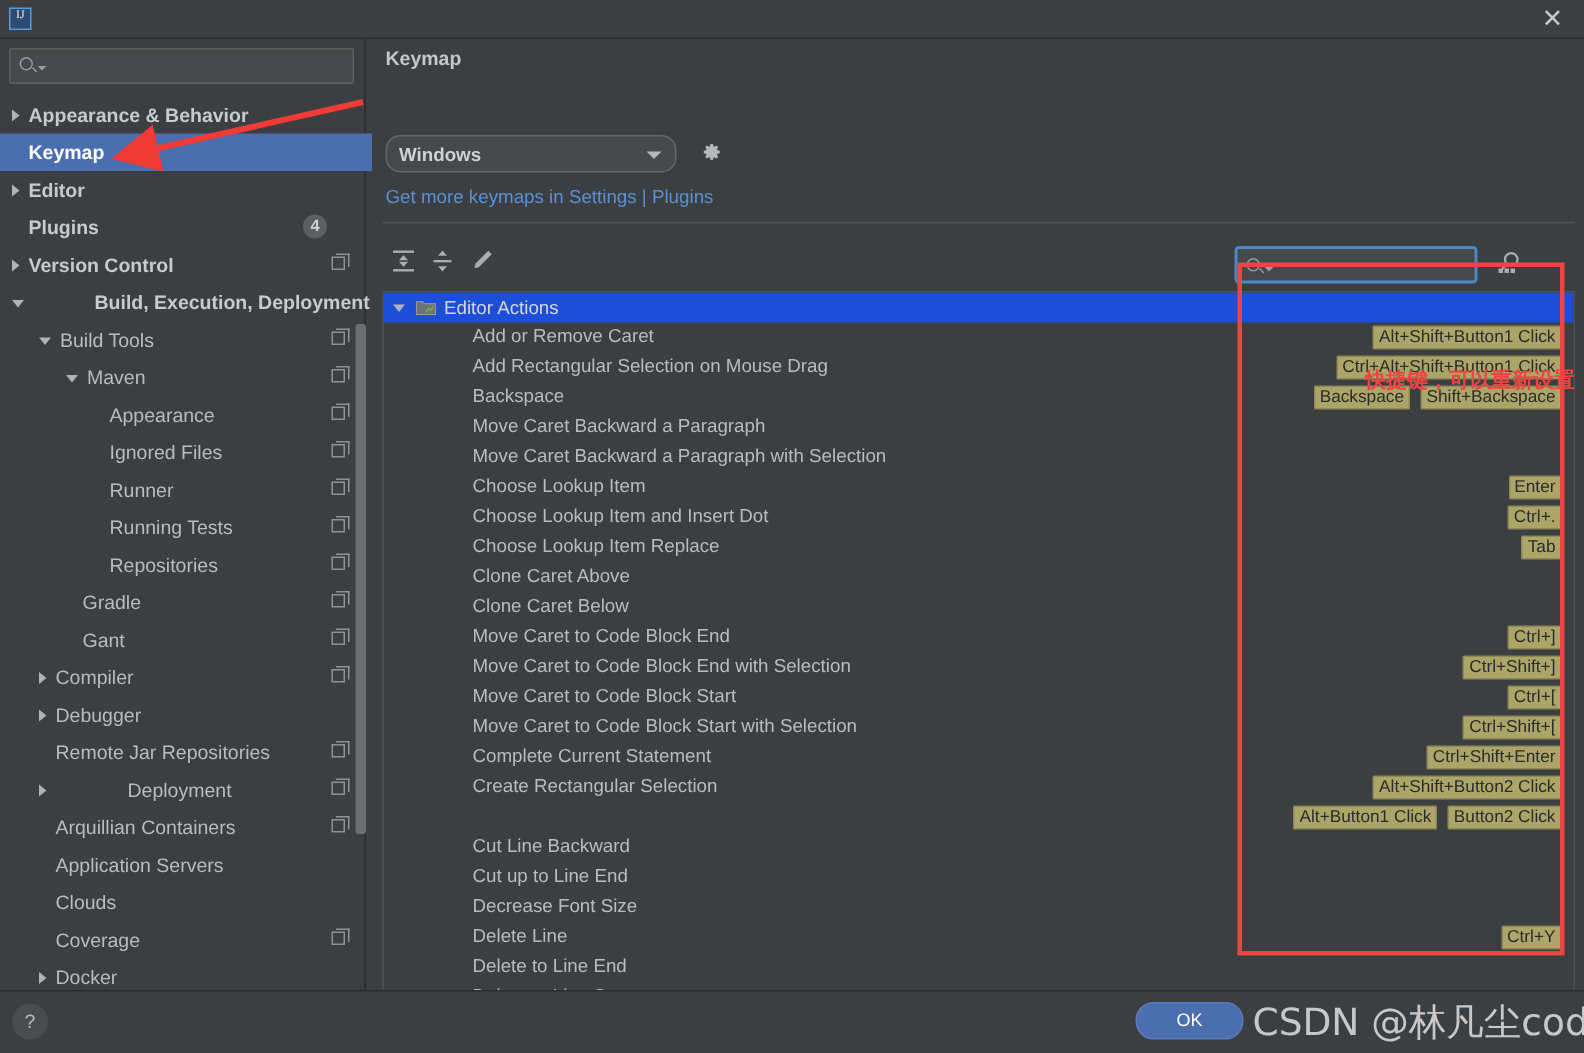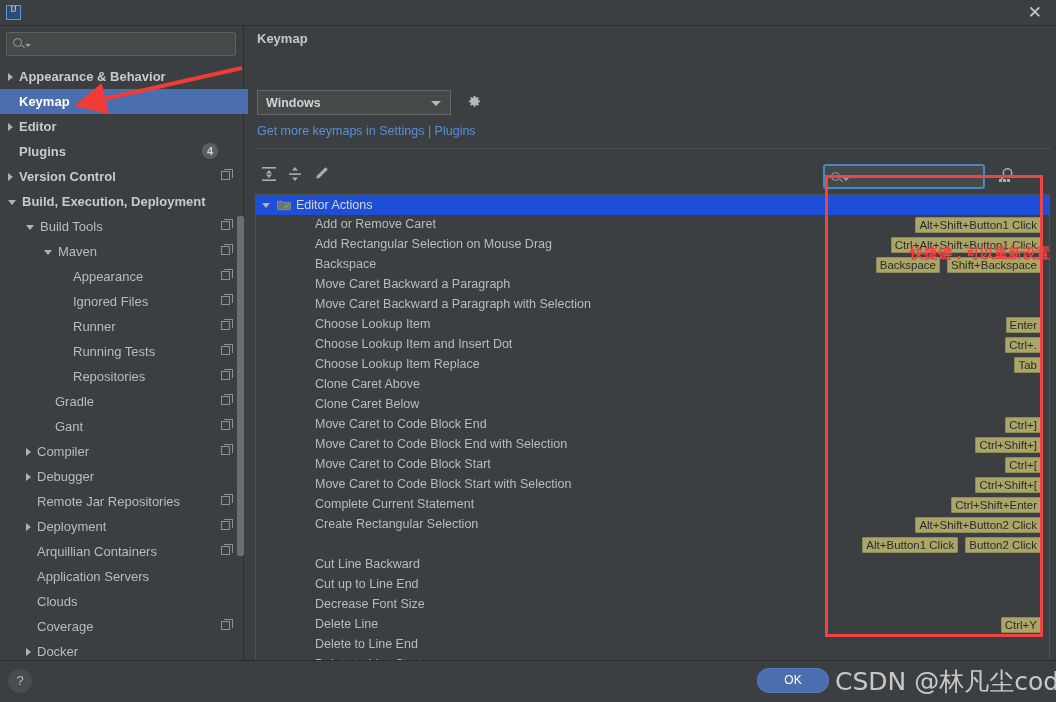--- a/index.html
+++ b/index.html
@@ -105,21 +105,21 @@
   }
 
   
   .pane { position: absolute; left: 249px; top: 26px; width: 807px; height: 634px; background: #3c3f41; }
   .pane-title {
     position: absolute; left: 8px; top: 5px;
     font-size: 13px; font-weight: bold; color: #c5c8cb;
   }
   .km-select {
     position: absolute; left: 8px; top: 64px; width: 194px; height: 25px;
-    background: #45494a; border: 1px solid #646868; border-radius: 0;
+    background: #45494a; border: 1px solid #646868; border-radius: 10px;
     font-size: 12.5px; color: #d0d3d6; font-weight: bold;
     display: flex; align-items: center; padding-left: 8px;
   }
   .km-select .arr {
     position: absolute; right: 9px; top: 10px; width: 0; height: 0;
     border-left: 5px solid transparent; border-right: 5px solid transparent;
     border-top: 5px solid #b5b8bb;
   }
   .gear {
     position: absolute; left: 218px; top: 69px; width: 15px; height: 15px;
@@ -271,21 +271,21 @@
           <div class="tree-row bold" style="padding-left: 8px;">
             <span class="tri none"></span>
             <span>Plugins</span>
             <span class="badge-count">4</span>
           </div>
           <div class="tree-row bold" style="padding-left: 8px;">
             <span class="tri"></span>
             <span>Version Control</span>
             <span class="copy-ic"></span>
           </div>
-          <div class="tree-row bold" style="padding-left: 8px;">
+          <div class="tree-row bold" style="padding-left: 8px; gap: 41px;">
             <span class="tri open"></span>
             <span>Build, Execution, Deployment</span>
           </div>
           <div class="tree-row" style="padding-left: 26px;">
             <span class="tri open"></span>
             <span>Build Tools</span>
             <span class="copy-ic"></span>
           </div>
           <div class="tree-row" style="padding-left: 44px;">
             <span class="tri open"></span>
@@ -334,21 +334,21 @@
           </div>
           <div class="tree-row" style="padding-left: 26px;">
             <span class="tri"></span>
             <span>Debugger</span>
           </div>
           <div class="tree-row" style="padding-left: 26px;">
             <span class="tri none"></span>
             <span>Remote Jar Repositories</span>
             <span class="copy-ic"></span>
           </div>
-          <div class="tree-row" style="padding-left: 26px;">
+          <div class="tree-row" style="padding-left: 26px; gap: 48px;">
             <span class="tri"></span>
             <span>Deployment</span>
             <span class="copy-ic"></span>
           </div>
           <div class="tree-row" style="padding-left: 26px;">
             <span class="tri none"></span>
             <span>Arquillian Containers</span>
             <span class="copy-ic"></span>
           </div>
           <div class="tree-row" style="padding-left: 26px;">

